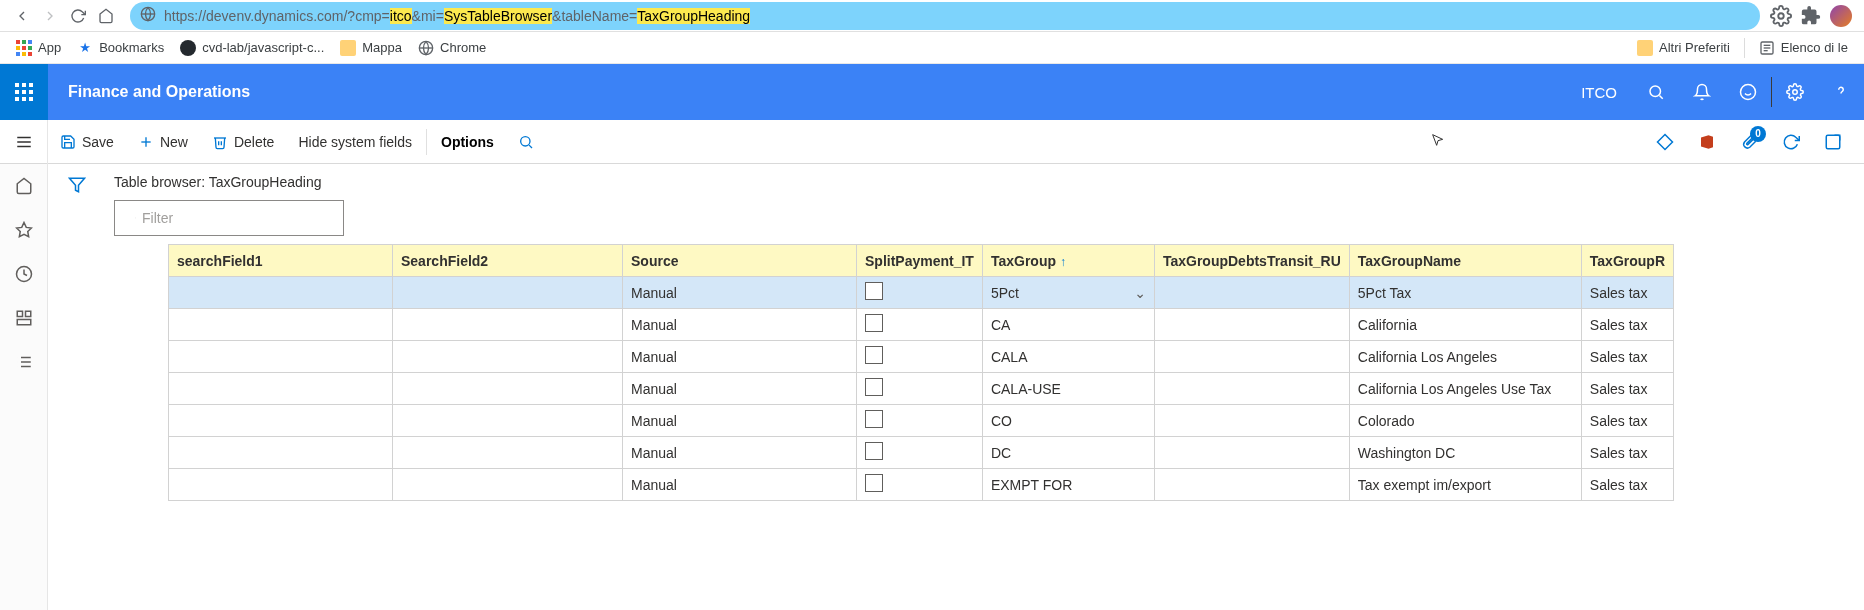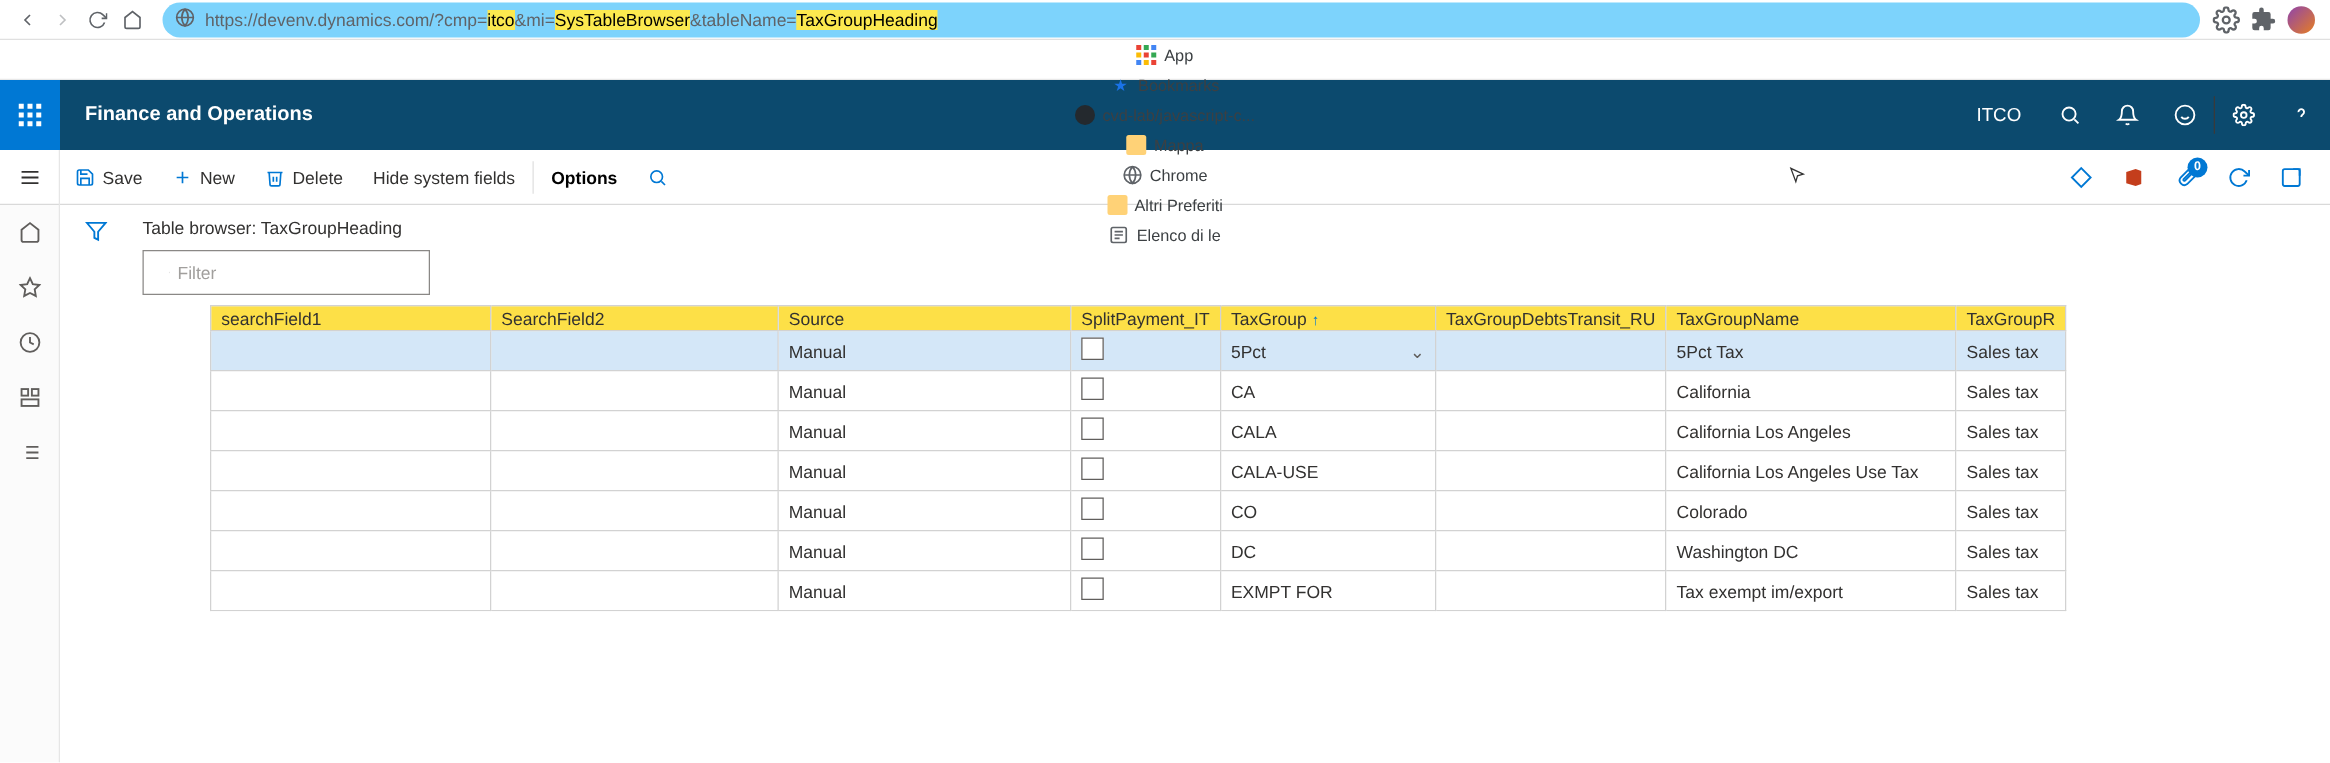--- a/index.html
+++ b/index.html
@@ -11,21 +11,21 @@
   .nav-btn svg { width: 16px; height: 16px; }
   .url-bar { flex: 1; height: 28px; background: #7dd3fc; border-radius: 14px; margin: 0 10px; display: flex; align-items: center; padding: 0 10px; font-size: 14px; color: #5f6368; }
   .url-bar .globe { margin-right: 8px; color: #5f6368; }
   .url-text { white-space: nowrap; }
   .hl { background: #fce94f; color: #000; }
   .ext-icons { display: flex; align-items: center; gap: 8px; padding-right: 4px; }
   .ext-icons .ico { width: 22px; height: 22px; display:flex; align-items:center; justify-content:center; color:#5f6368;}
   .avatar-circle { width:22px; height:22px; border-radius:50%; background:linear-gradient(135deg,#8e44ad,#e67e22); }
   
   
-  .bookmarks-bar { height: 32px; background: #fff; display: flex; align-items: center; padding: 0 8px; font-size: 13px; color: #3c4043; border-bottom: 1px solid #e8e8e8; flex-direction: column; }
+  .bookmarks-bar { height: 32px; background: #fff; display: flex; align-items: center; padding: 0 8px; font-size: 13px; color: #3c4043; border-bottom: 1px solid #e8e8e8; }
   .bk-item { display: flex; align-items: center; gap: 6px; padding: 4px 8px; cursor: pointer; }
   .bk-item .bk-icon { width:16px; height:16px; display:inline-flex; align-items:center; justify-content:center; }
   .bk-spacer { flex:1; }
   .folder-icon { width:16px; height:16px; background:#ffd277; border-radius:2px; position:relative; }
   .globe-icon svg { width:16px; height:16px; }
   .apps-grid { display:grid; grid-template-columns: repeat(3,4px); grid-template-rows: repeat(3,4px); gap:2px;}
   .apps-grid span{background:#ea4335;}
   .apps-grid span:nth-child(2){background:#34a853;}
   .apps-grid span:nth-child(3){background:#4285f4;}
   .apps-grid span:nth-child(4){background:#fbbc05;}
@@ -33,21 +33,21 @@
   .apps-grid span:nth-child(6){background:#34a853;}
   .apps-grid span:nth-child(7){background:#4285f4;}
   .apps-grid span:nth-child(8){background:#fbbc05;}
   .apps-grid span:nth-child(9){background:#ea4335;}
   .star-bk{color:#1a73e8;}
   .gh-icon{width:16px;height:16px;border-radius:50%;background:#24292e;}
   .list-icon svg{width:16px;height:16px;}
   .bk-divider{width:1px;height:20px;background:#dcdcdc;margin:0 6px;}
   
   
-  .app-header { height: 56px; background: #0c4a6e; color: #fff; display: flex; align-items: center; }
+  .app-header { height: 56px; background: #3b82f6; color: #fff; display: flex; align-items: center; }
   .waffle { width: 48px; height:56px; background:#0078d4; display:flex; align-items:center; justify-content:center; }
   .waffle-grid { display:grid; grid-template-columns:repeat(3,4px); grid-template-rows:repeat(3,4px); gap:3px; }
   .waffle-grid span{background:#fff;}
   .app-title { font-size:16px; font-weight:600; padding:0 20px; }
   .app-header-spacer{flex:1;}
   .company-label{font-size:15px;padding:0 16px;}
   .hdr-icon{width:46px;height:56px;display:flex;align-items:center;justify-content:center;color:#fff;cursor:pointer;}
   .hdr-icon svg{width:18px;height:18px;}
   .hdr-div{width:1px;height:30px;background:#3a3a3a;}
   
@@ -80,21 +80,21 @@
   .page-title{font-size:14px;color:#323130;margin-bottom:10px;}
   .filter-box{width:230px;height:36px;border:1px solid #8a8886;display:flex;align-items:center;padding:0 20px;gap:6px;}
   .filter-box svg{width:14px;height:14px;color:#605e5c;}
   .filter-box input{border:none;outline:none;font-size:14px;flex:1;color:#323130;}
   .filter-box input::placeholder{color:#a19f9d;}
   
   
   .table-wrap{margin-top:8px;overflow:hidden;}
   table{border-collapse:collapse;width:auto;margin-left:120px;}
   th,td{border:1px solid #d2d2d2;text-align:left;padding:0 8px;font-size:14px;height:32px;white-space:nowrap;overflow:hidden;text-overflow:ellipsis;color:#323130;}
-  th{background:#fde047;font-weight:400;height:20px;border-top:1px solid #d2d2d2;border-left:1px solid #d2d2d2;}
+  th{background:#fef9c3;font-weight:700;height:32px;border-top:1px solid #d2d2d2;border-left:1px solid #d2d2d2;}
   th .sort{color:#0078d4;font-size:12px;margin-left:4px;}
   tr.selected td{background:#d4e7f8;}
   .chk{width:18px;height:18px;border:1px solid #605e5c;display:inline-block;background:#fff;}
   td .dd{float:right;color:#605e5c;}
   .c-sf1{width:224px;}
   .c-sf2{width:230px;margin-top:20px;}
   .c-src{width:234px;}
   .c-split{width:108px;text-align:center;}
   td.c-split{text-align:left;padding-left:8px;}
   .c-taxgroup{width:172px;}

